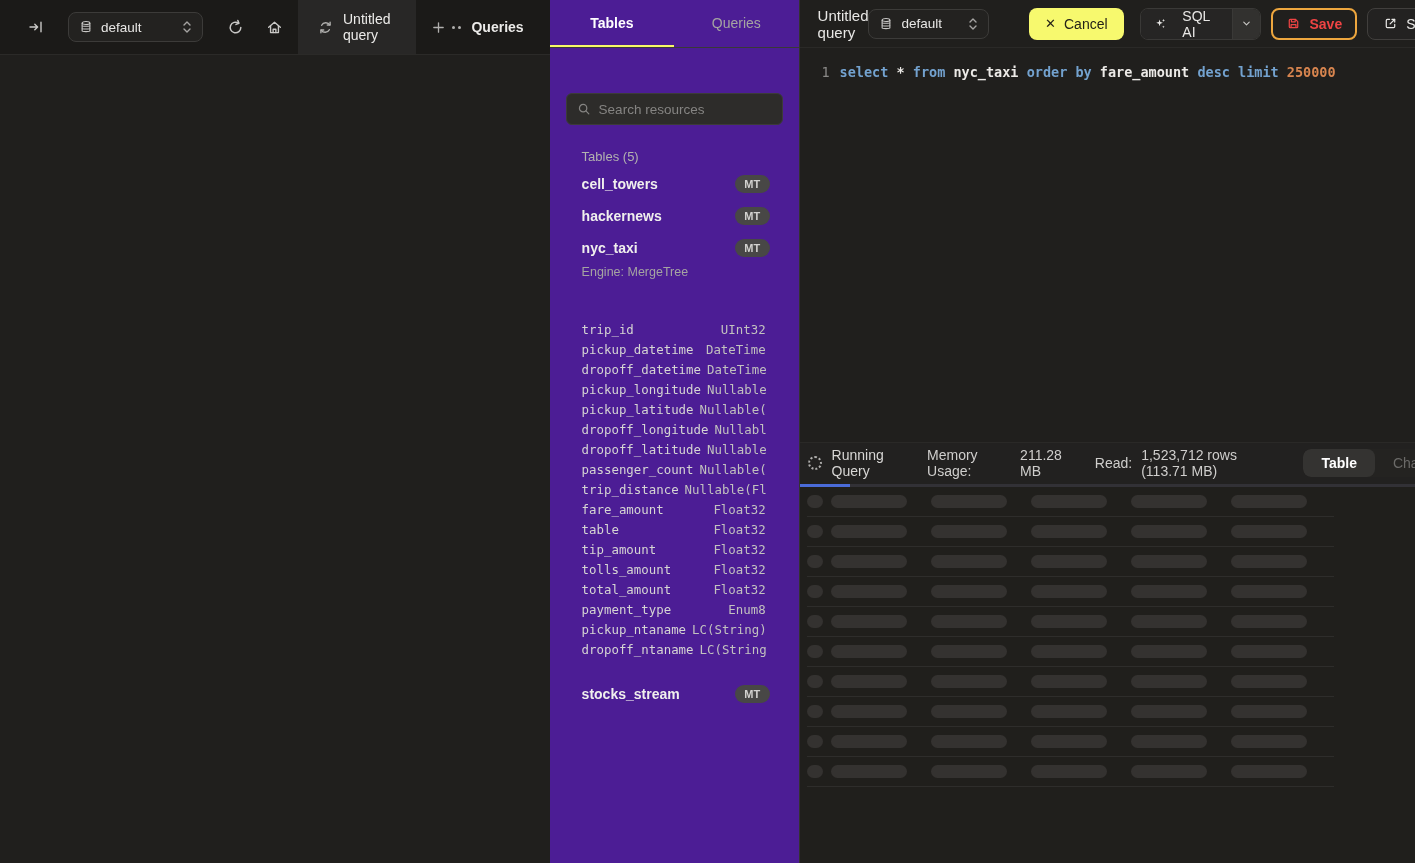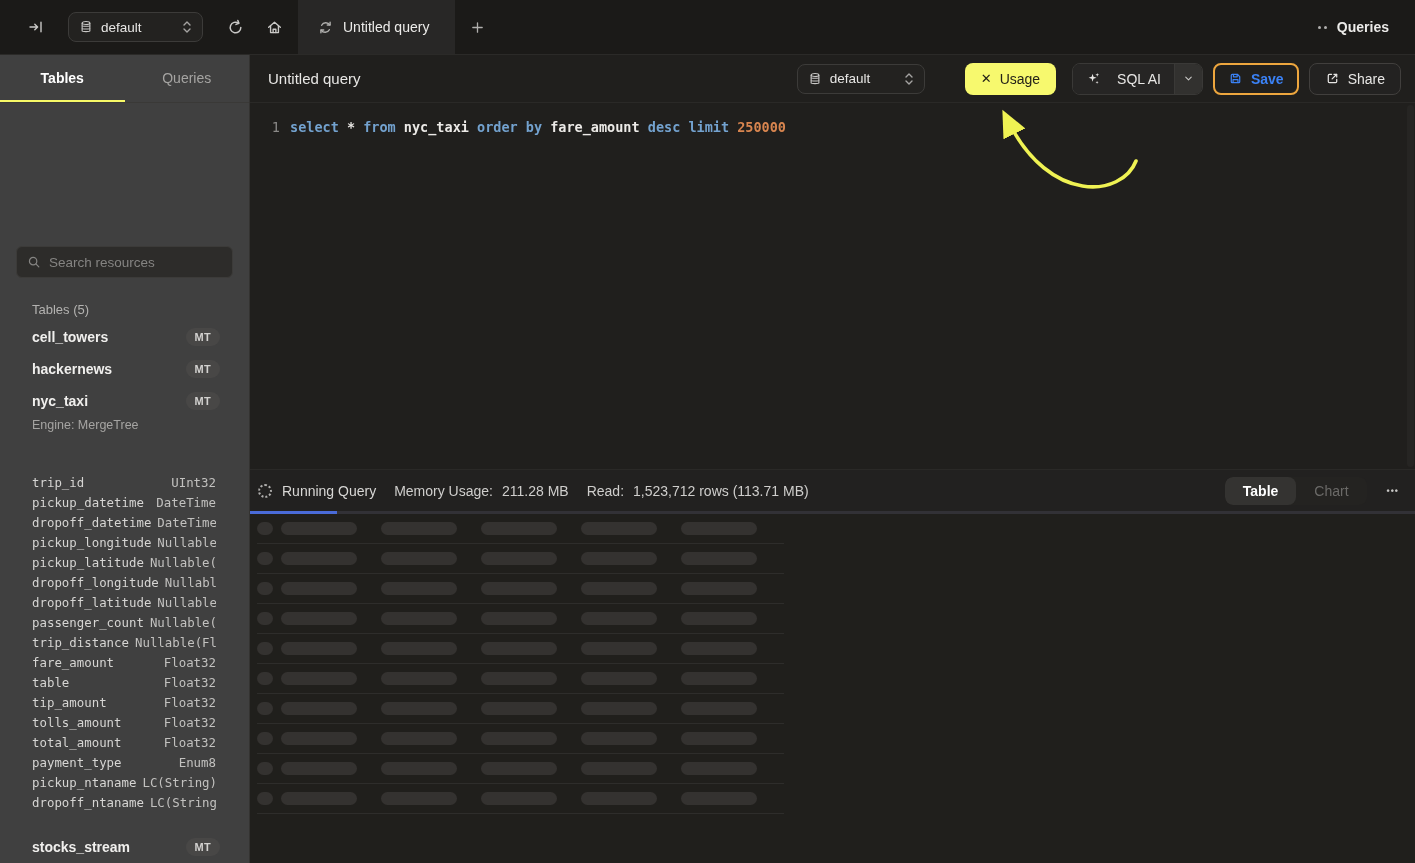--- a/index.html
+++ b/index.html
@@ -1,18 +1,18 @@
 <!DOCTYPE html>
 <html><head>
 <meta charset="utf-8">
 <style>
   * { margin:0; padding:0; box-sizing:border-box; }
   html,body { width:1415px; height:863px; overflow:hidden; background:#141312; }
   body { font-family:"Liberation Sans", sans-serif; color:#e8e7e5; font-size:14px; }
-  .app { width:1415px; height:863px; display:flex; flex-direction:column; background:#201f1d; }
+  .app { width:1415px; height:863px; display:flex; flex-direction:row; background:#201f1d; }
 
   
   .topbar { height:55px; flex:0 0 55px; display:flex; align-items:stretch; background:#1b1a18; border-bottom:1px solid #2b2a28; }
   .topbar-left { width:250px; flex:0 0 250px; display:flex; align-items:center; padding-left:22px; gap:18px; }
   .icon-btn { display:inline-flex; align-items:center; justify-content:center; width:28px; height:28px; color:#c9c8c6; cursor:pointer; flex:0 0 auto; }
   .db-select { display:flex; align-items:center; gap:8px; height:30px; padding:0 10px; background:#232220; border:1px solid #3c3b39; border-radius:8px; cursor:pointer; }
   .db-select .lbl { font-size:13.5px; color:#e8e7e5; }
   .db-select .chev { color:#a5a4a2; margin-left:4px; }
   .tabstrip { flex:1; display:flex; align-items:stretch; }
   .tabstrip .home { width:48px; align-self:center; }
@@ -22,27 +22,27 @@
   .plus-btn { align-self:center; margin-left:8px; }
   .topbar-right { display:flex; align-items:center; padding-right:26px; }
   .queries-link { display:flex; align-items:center; gap:10px; cursor:pointer; font-weight:600; font-size:14px; color:#ecebe9; }
   .dots-icon { display:inline-flex; gap:3px; }
   .dots-icon i { width:3px; height:3px; border-radius:50%; background:#b0afad; }
 
   
   .body { flex:1; display:flex; min-height:0; }
 
   
-  .sidebar { width:250px; flex:0 0 250px; background:#404040; border-right:1px solid #343331; display:flex; flex-direction:column;justify-content:space-between; }
+  .sidebar { width:250px; flex:0 0 250px; background:#4c1d95; border-right:1px solid #343331; display:flex; flex-direction:column; }
   .sidebar-tabs { height:48px; flex:0 0 48px; display:flex; border-bottom:1px solid #3a3937; }
   .stab { flex:1; text-align:center; line-height:46px; font-size:14px; color:#a5a4a2; border-bottom:2px solid transparent; cursor:pointer; }
   .stab.active { color:#ffffff; font-weight:600; border-bottom-color:#f7f967; }
   .sidebar-content { padding:21px 16px 0 16px; overflow:hidden; }
   .new-table { width:100%; height:30px; display:flex; align-items:center; justify-content:center; gap:8px; background:#f7f966; color:#1c1b19; border:none; border-radius:6px; font-family:inherit; font-size:14px; font-weight:600; cursor:pointer; }
-  .search-box { margin-top:15px; height:32px; display:flex; align-items:center; gap:8px; padding:0 10px; background:#2d2c2a; border:1px solid #3c3b39; border-radius:6px; color:#858482; }
+  .search-box { margin-top:24px; height:32px; display:flex; align-items:center; gap:8px; padding:0 10px; background:#2d2c2a; border:1px solid #3c3b39; border-radius:6px; color:#858482; }
   .search-box input { flex:1; background:transparent; border:none; outline:none; color:#d6d5d3; font-family:inherit; font-size:13.5px; min-width:0; }
   .search-box input::placeholder { color:#858482; }
   .section-label { margin:24px 0 4px 16px; font-size:13px; color:#b3b2b0; }
   .table-row { display:flex; align-items:center; justify-content:space-between; padding:7px 13px 7px 16px; cursor:pointer; }
   .table-row .tname { font-size:14px; font-weight:600; color:#f0efed; }
   .mt-badge { background:#484746; color:#d2d1cf; font-size:11px; font-weight:700; letter-spacing:.3px; padding:3px 9px; border-radius:10px; }
   .engine-label { padding:0 16px; font-size:12.5px; color:#a5a4a2; margin:1px 0 10px 0; }
   .cols { padding:0 17px 6px 16px; font-family:"DejaVu Sans Mono", monospace; font-size:12.4px;margin-top:41px; }
   .col-row { display:flex; justify-content:space-between; gap:6px; line-height:20px; white-space:nowrap; cursor:pointer; }
   .col-row .cname { color:#d6d5d3; }
@@ -54,21 +54,21 @@
   .query-header { height:48px; flex:0 0 48px; display:flex; align-items:center; padding:0 14px 0 18px; border-bottom:1px solid #2a2927; }
   .q-title { font-size:15px; color:#e8e7e5; }
   .header-actions { margin-left:auto; display:flex; align-items:center; gap:10px; }
   .header-actions .db-select { margin-right:30px; width:128px; }
   .btn { display:flex; align-items:center; gap:8px; height:32px; padding:0 15px; border-radius:8px; font-size:14px; cursor:pointer; border:1px solid transparent; white-space:nowrap; }
   .btn-cancel { background:#f7f96e; color:#242218; font-weight:500; }
   .btn-cancel .x { font-size:13px; line-height:1; }
   .sqlai { display:flex; align-items:stretch; height:32px; border:1px solid #3a3937; border-radius:8px; overflow:hidden; cursor:pointer; }
   .sqlai-main { display:flex; align-items:center; gap:16px; padding:0 13px; background:#262524; color:#e8e7e5; }
   .sqlai-chev { display:flex; align-items:center; padding:0 8px; background:#32312f; color:#c9c8c6; border-left:1px solid #3a3937; }
-  .btn-save { background:transparent; border:2px solid #eda63e; color:#3b82f6; font-weight:600; padding:0 13px; }
+  .btn-save { background:transparent; border:2px solid #eda63e; color:#ef4444; font-weight:600; padding:0 13px; }
   .btn-share { background:#232221; border:1px solid #413f3d; color:#e8e7e5; font-weight:500; }
 
   
   .editor { flex:1; min-height:0; padding:14px 0 0 0; display:flex; align-items:flex-start; position:relative; }
   .lineno { width:30px; flex:0 0 30px; text-align:right; color:#8a8987; font-family:"DejaVu Sans Mono", monospace; font-size:13.5px; line-height:20px; }
   .code-line { margin-left:10px; font-family:"DejaVu Sans Mono", monospace; font-size:13.5px; line-height:20px; font-weight:bold; white-space:pre; }
   .tk-kw { color:#73a2cf; }
   .tk-id { color:#eceae7; }
   .tk-num { color:#d8854f; }
   .editor-scroll { position:absolute; right:1px; top:2px; bottom:2px; width:7px; background:#262523; border-radius:4px; }
@@ -288,21 +288,21 @@
                 <path d="M3.6 6.5 C3.6 7.4 12.4 7.4 12.4 6.5"></path>
                 <path d="M3.6 9.6 C3.6 10.5 12.4 10.5 12.4 9.6"></path>
               </svg>
             <span class="lbl">default</span>
             <svg class="chev" width="10" height="14" viewBox="0 0 10 14" fill="none" stroke="currentColor" stroke-width="1.4" stroke-linecap="round" stroke-linejoin="round" style="margin-left:auto;">
                 <path d="M2 5 L5 2 L8 5 M2 9 L5 12 L8 9"></path>
               </svg>
           </div>
           <div class="btn btn-cancel">
             <span class="x">✕</span>
-            <span>Usage</span>
+            <span>Cancel</span>
           </div>
           <div class="sqlai" style="margin-left:6px;">
             <div class="sqlai-main">
               <svg width="15" height="15" viewBox="0 0 16 16" fill="#e8e7e5">
                   <path d="M7 3 L8 6.2 L11.2 7.2 L8 8.2 L7 11.4 L6 8.2 L2.8 7.2 L6 6.2 Z"></path>
                   <path d="M12 2 L12.5 3.5 L14 4 L12.5 4.5 L12 6 L11.5 4.5 L10 4 L11.5 3.5 Z"></path>
                   <path d="M11.8 10.5 L12.2 11.8 L13.5 12.2 L12.2 12.6 L11.8 13.9 L11.4 12.6 L10.1 12.2 L11.4 11.8 Z"></path>
                 </svg>
               <span>SQL AI</span>
             </div>

